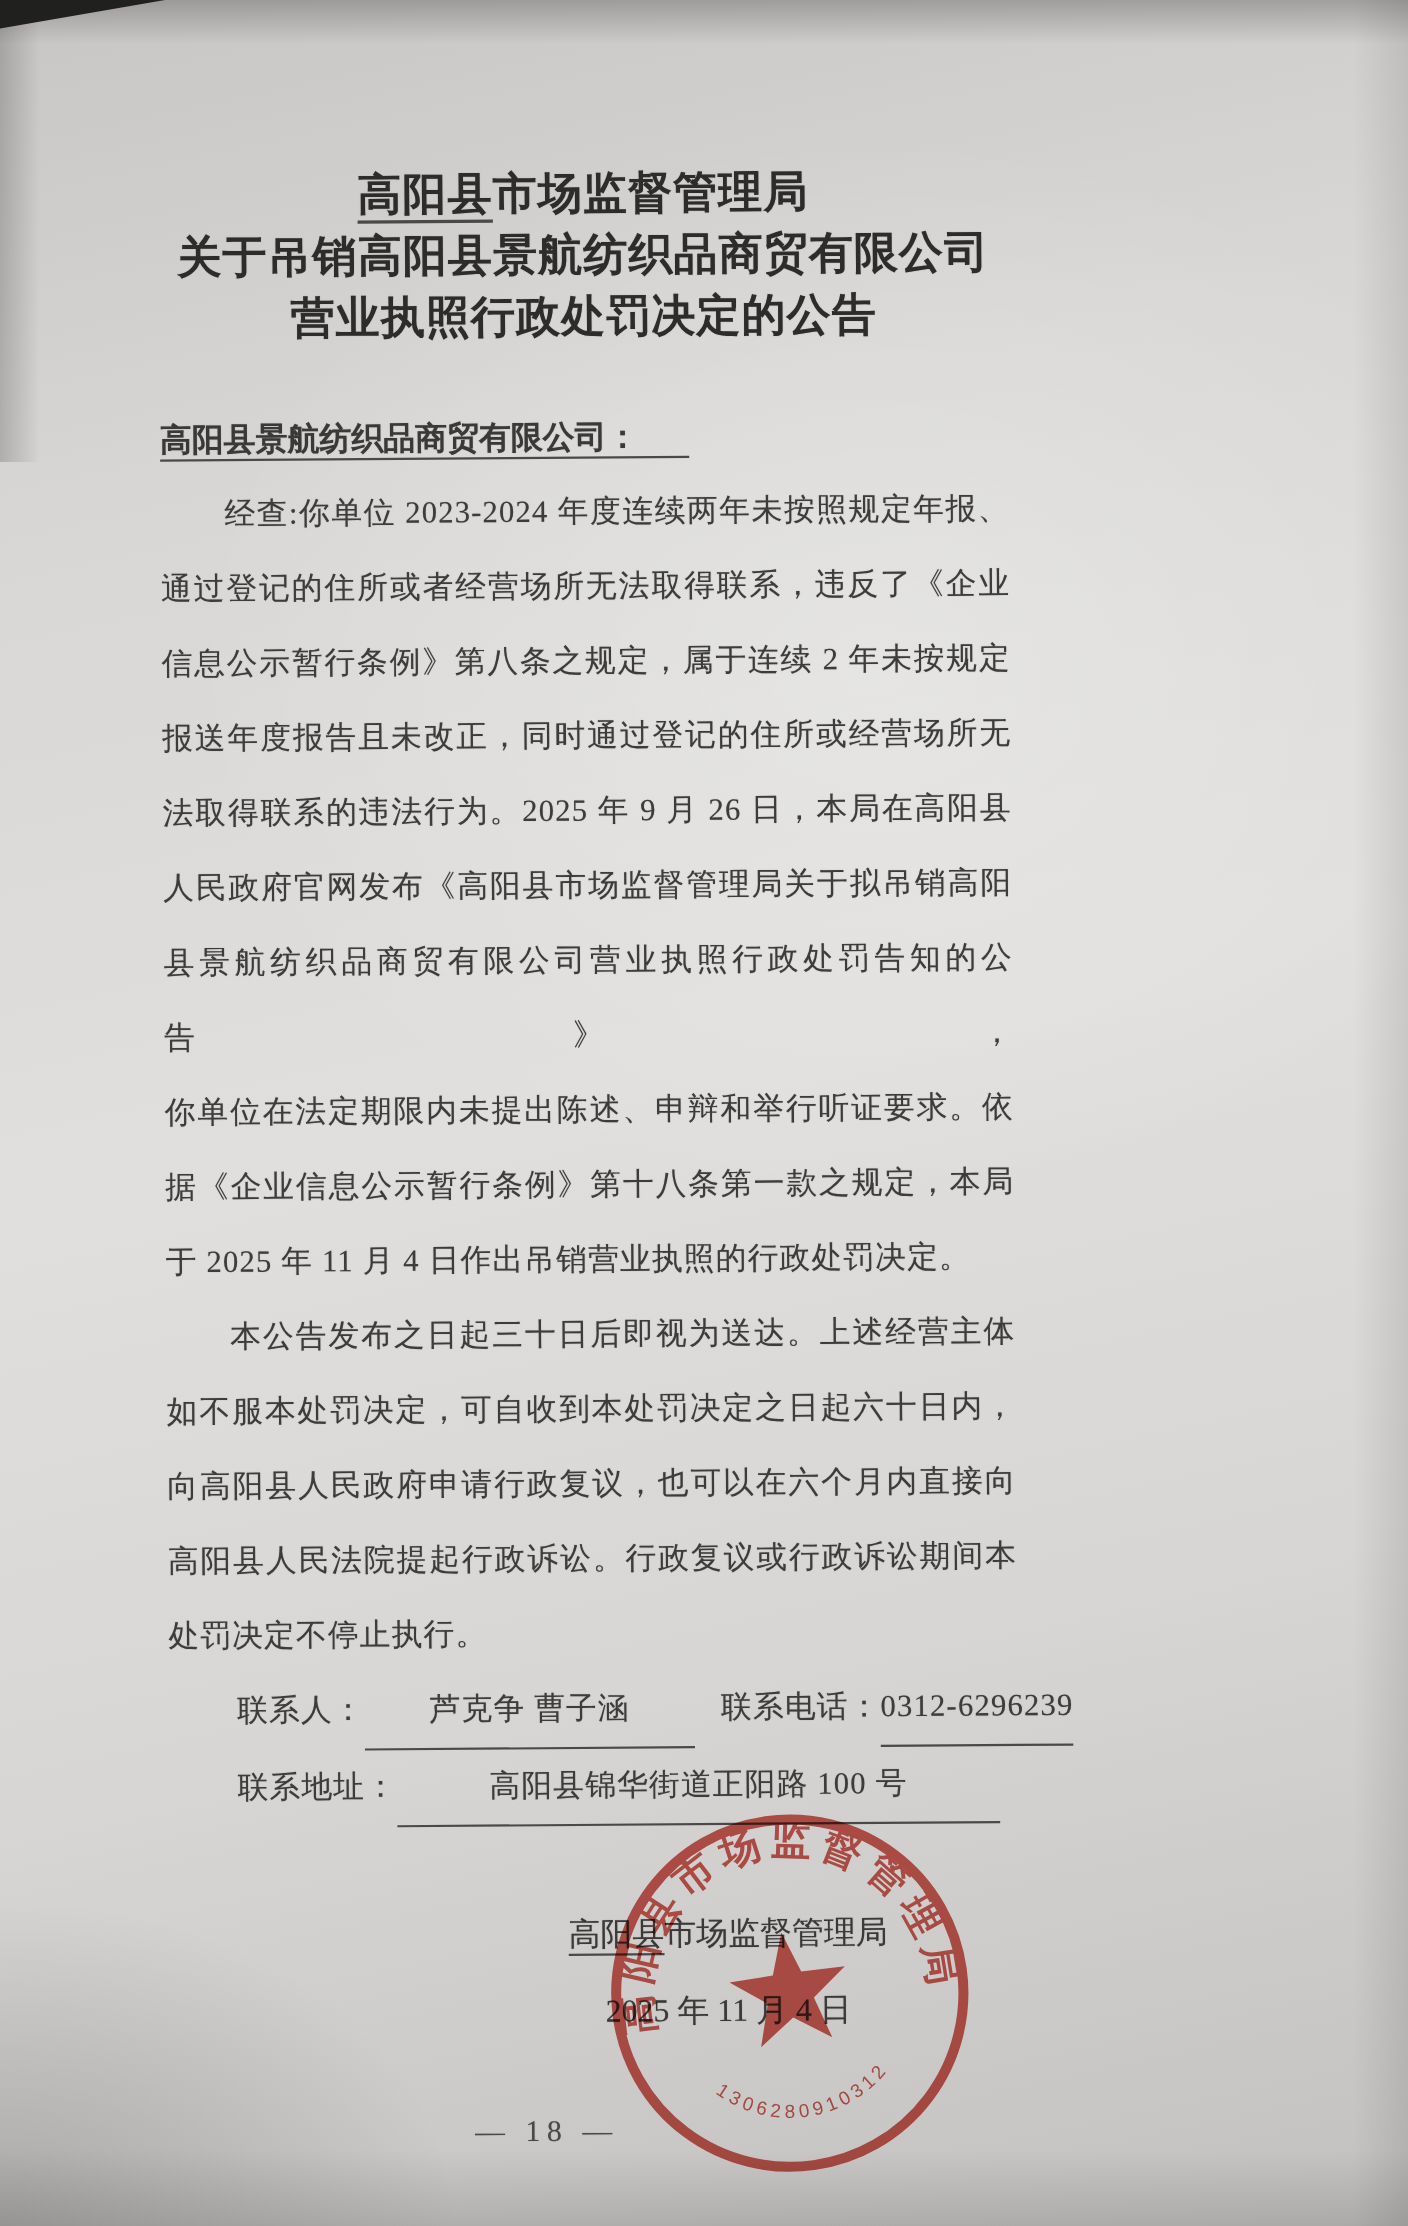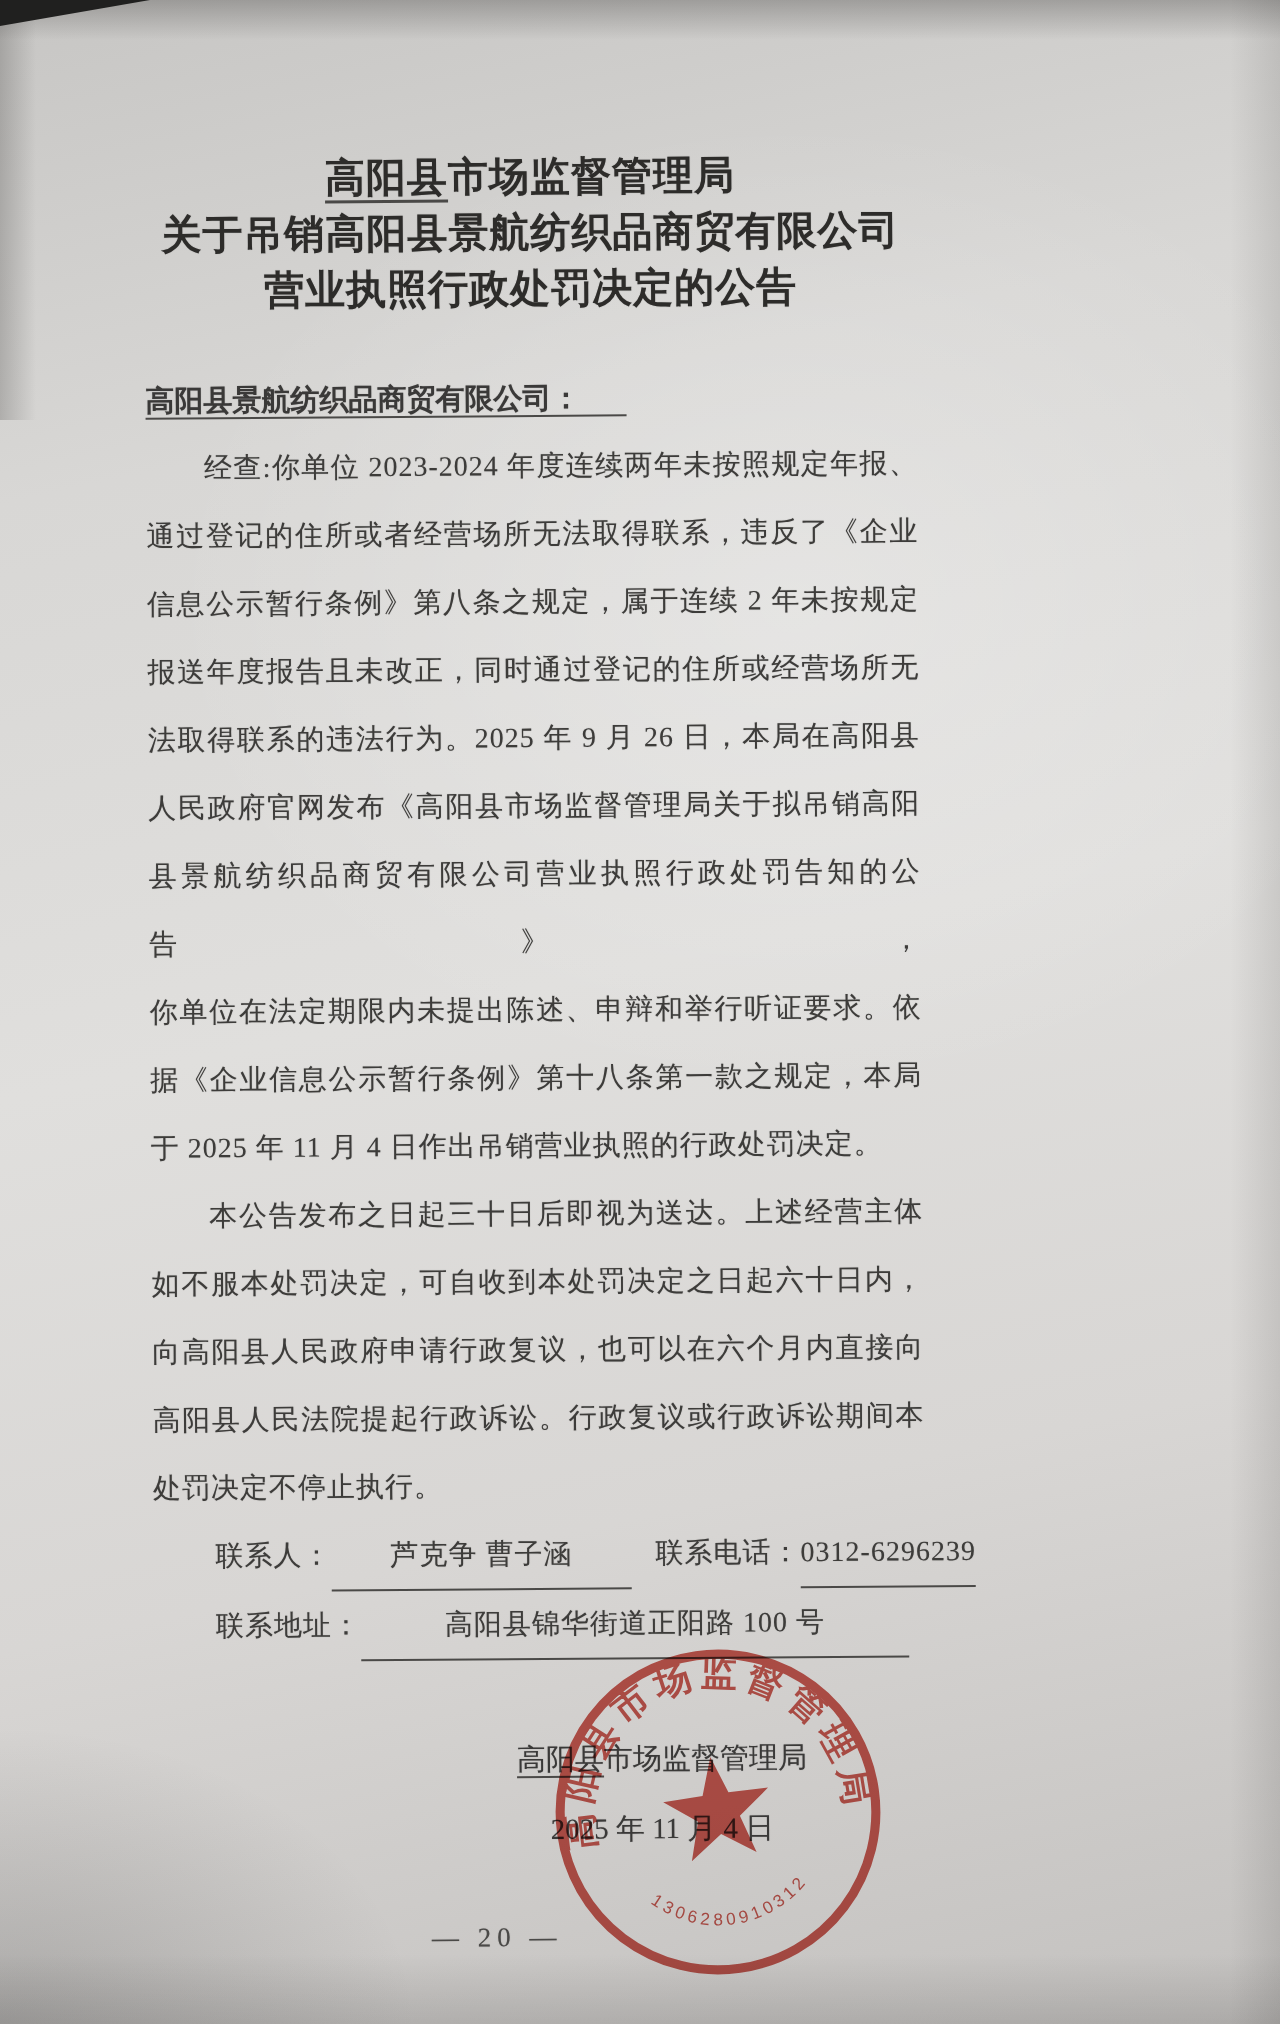--- a/index.html
+++ b/index.html
@@ -124,21 +124,21 @@
     <div class="contact c-indent">
       <span class="lbl">联系地址：</span>
         <span class="val addr">高阳县锦华街道正阳路 100 号</span>
     </div>
 
     <div class="sig">
       <div><span class="u">高阳县</span><span>市场监督管理局</span></div>
       <div>2025 年 11 月 4 日</div>
     </div>
 
-    <div class="pageno">— 20 —</div>
+    <div class="pageno">— 18 —</div>
   </div>
 
   <svg class="seal" viewBox="0 0 340 340">
     <defs>
       <path id="arcTop" d="M 47 192 A 125 125 0 1 1 293 192" fill="none"></path>
       <path id="arcBottom" d="M 78 234 A 112 112 0 0 0 262 234" fill="none"></path>
     </defs>
     <circle cx="170" cy="170" r="156" fill="none" stroke="#c8453c" stroke-width="9"></circle>
     <polygon points="170,115 182.9,152.2 222.3,153 190.9,176.8 202.3,214.5 170,192 137.7,214.5 149.1,176.8 117.7,153 157.1,152.2" fill="#c8453c"></polygon>
     <text font-family="Liberation Sans, DejaVu Sans, sans-serif" font-size="36" fill="#c8453c" letter-spacing="7" font-weight="bold">

